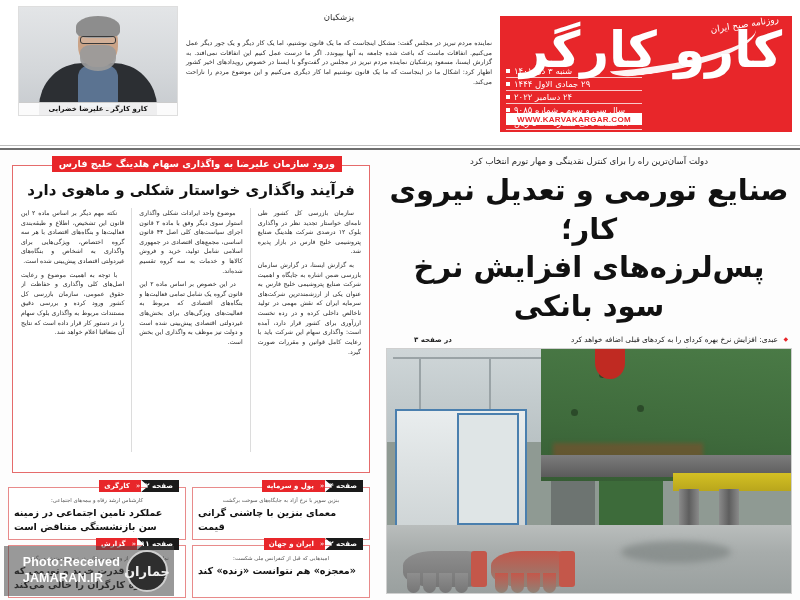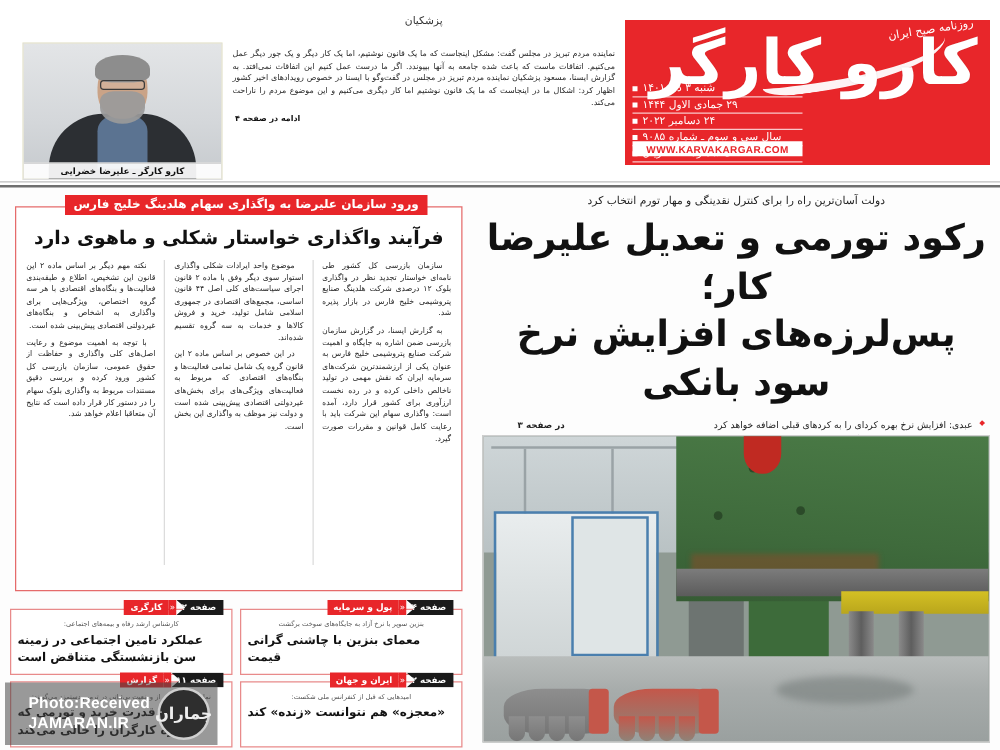--- a/index.html
+++ b/index.html
@@ -97,23 +97,23 @@
     font-size: 6.4px; color: #2a2a2a; line-height: 1.52;
     text-align: justify; direction: rtl;
   }
   .toplead .cont {
     font-size: 6.4px; color: #111; font-weight: bold;
     margin-top: 3px; text-align: left; padding-left: 2px;
   }
 
   
   .portrait {
-    position: absolute; right: 622px; top: 34px;
+    position: absolute; right: 622px; top: 6px;
     width: 160px; height: 110px;
-    background: #fef9c3;
+    background: #4d7c0f;
     border: 1px solid #dedede;
     overflow: hidden;
   }
   .portrait .wall {
     position: absolute; inset: 0;
     background: linear-gradient(180deg,#e3e5e7 0%,#d4d7da 58%,#c6cace 100%);
   }
   .portrait .head {
     position: absolute; left: 50%; top: 12px;
     width: 40px; height: 48px; margin-left: -20px;
@@ -448,21 +448,20 @@
           <span class="sq"></span>
         </div>
       </div>
 
       <div class="mast-url">WWW.KARVAKARGAR.COM</div>
     </div>
 
     <div class="toplead">
       <div class="kicker">پزشکیان</div>
       <div class="body">نماینده مردم تبریز در مجلس گفت: مشکل اینجاست که ما یک قانون نوشتیم، اما یک کار دیگر و یک جور دیگر عمل می‌کنیم. اتفاقات ماست که باعث شده جامعه به آنها بپیوندد. اگر ما درست عمل کنیم این اتفاقات نمی‌افتد. به گزارش ایسنا، مسعود پزشکیان نماینده مردم تبریز در مجلس در گفت‌وگو با ایسنا در خصوص رویدادهای اخیر کشور اظهار کرد: اشکال ما در اینجاست که ما یک قانون نوشتیم اما کار دیگری می‌کنیم و این موضوع مردم را ناراحت می‌کند.</div>
-      <div class="cont">ادامه در صفحه ۴</div>
     </div>
 
     <div class="portrait">
       <div class="wall"></div>
       <div class="torso"></div>
       <div class="shirt"></div>
       <div class="head"></div>
       <div class="beard"></div>
       <div class="hair"></div>
       <div class="glasses"></div>
@@ -489,21 +488,21 @@
         <div class="c">
           <p>نکته مهم دیگر بر اساس ماده ۲ این قانون این تشخیص، اطلاع و طبقه‌بندی فعالیت‌ها و بنگاه‌های اقتصادی با هر سه گروه اختصاص، ویژگی‌هایی برای واگذاری به اشخاص و بنگاه‌های غیردولتی اقتصادی پیش‌بینی شده است.</p>
           <p>با توجه به اهمیت موضوع و رعایت اصل‌های کلی واگذاری و حفاظت از حقوق عمومی، سازمان بازرسی کل کشور ورود کرده و بررسی دقیق مستندات مربوط به واگذاری بلوک سهام را در دستور کار قرار داده است که نتایج آن متعاقبا اعلام خواهد شد.</p>
         </div>
       </div>
     </div>
   </div>
 
   <div class="mainstory">
     <div class="kicker">دولت آسان‌ترین راه را برای کنترل نقدینگی و مهار تورم انتخاب کرد</div>
-    <div class="hl">رکود تورمی و تعدیل علیرضا کار؛</div>
+    <div class="hl">صنایع تورمی و تعدیل نیروی کار؛</div>
     <div class="hl">پس‌لرزه‌های افزایش نرخ سود بانکی</div>
     <ul class="bullets">
       <li>عبدی: افزایش نرخ بهره کردای را به کردهای قبلی اضافه خواهد کرد</li>
       <li>ندری: غیر فعال بودن سیاست‌گذار پولی، انتظارات تورمی را افزایش داده است</li>
       <li>فاتح رضایی: افزایش سود بانکی، کشاورز را به سپرده‌گذاری ترغیب می‌کند</li>
       <li>نیما میرزایی: افزایش نرخ بهره بانکی احتمال وقوع بحران‌های اقتصادی در آینده را بالا می‌برد</li>
     </ul>
     <div class="page-ref">در صفحه ۳</div>
   </div>
 

